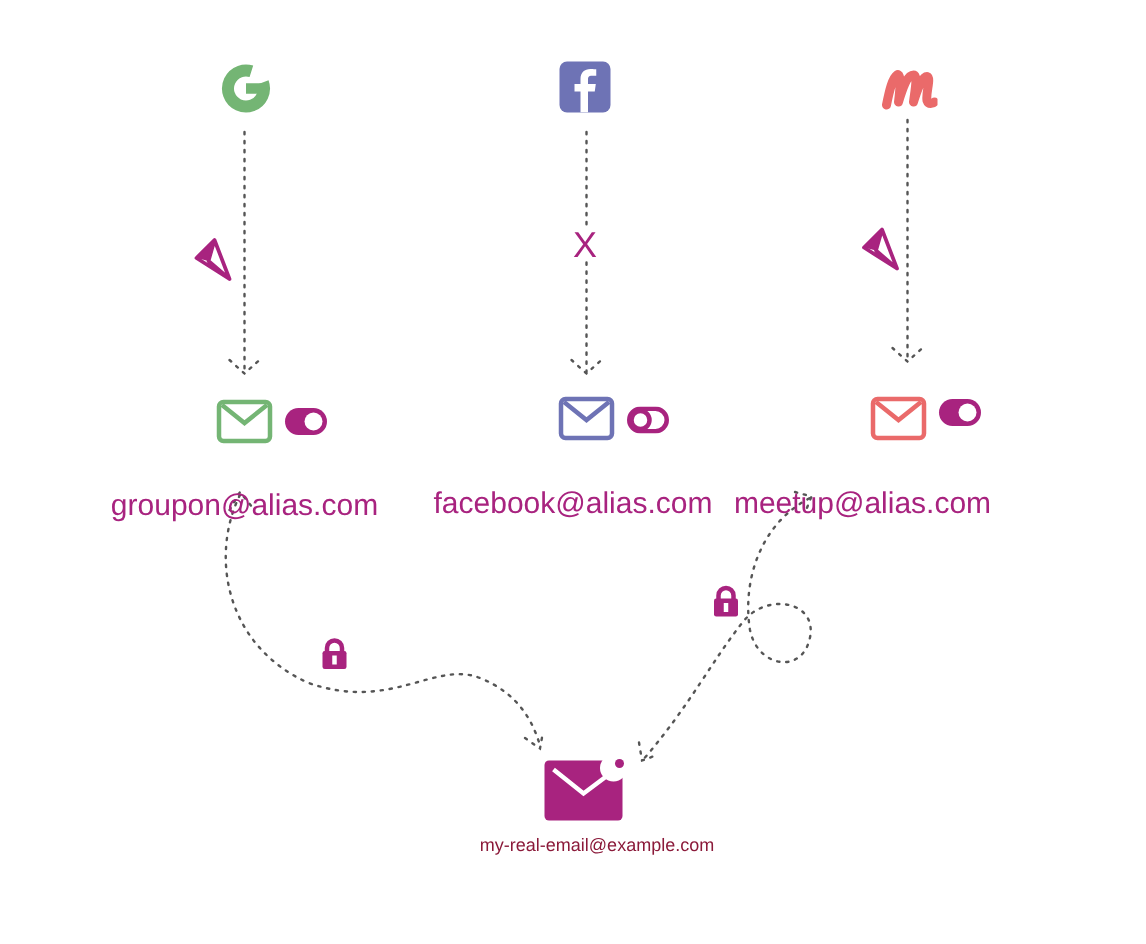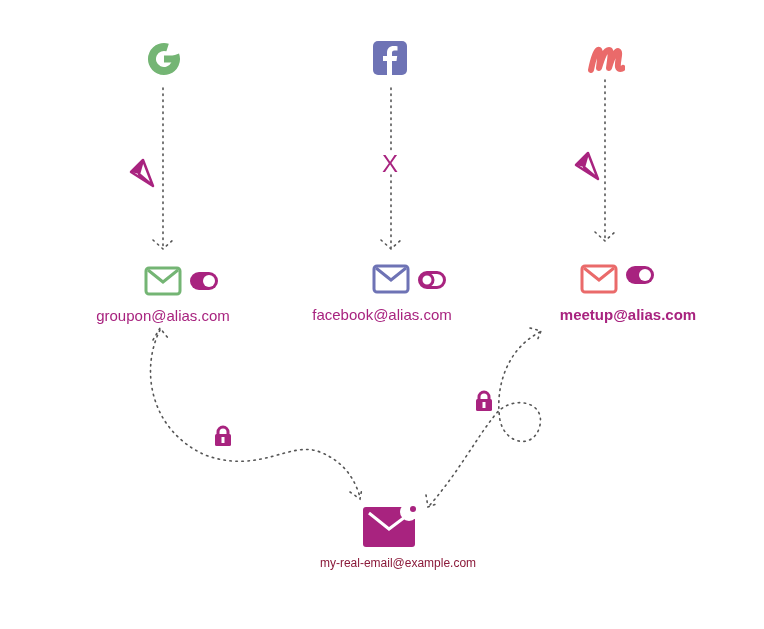--- a/index.html
+++ b/index.html
@@ -1,18 +1,18 @@
 <!DOCTYPE html>
 <html><head>
 <meta charset="utf-8">
 <style>
   html, body { margin: 0; padding: 0; background: #ffffff; }
   body { width: 764px; height: 629px; position: relative; overflow: hidden; font-family: "Liberation Sans", sans-serif; }
   .abs { position: absolute; }
-  .label { position: absolute; font-size: 15px; color: #a8237f; white-space: nowrap; transform: translateX(-50%); }
+  .label { position: absolute; font-size: 20px; color: #a8237f; white-space: nowrap; transform: translateX(-50%); margin-top: 19px; }
   .real-label { position: absolute; font-size: 12px; color: #8b1a3a; white-space: nowrap; transform: translateX(-50%); }
   svg.lines { position: absolute; left: 0; top: 0; }
 </style>
 </head>
 <body>
 
 <svg class="lines" width="764" height="629">
   <g fill="none" stroke="#555" stroke-width="1.6" stroke-dasharray="1.5 4.5" stroke-linecap="round">
 
     <line x1="163" y1="88" x2="163" y2="248"></line>
@@ -93,21 +93,21 @@
 
 <div class="abs" style="left:580px;top:264px;">
   <svg width="38" height="30" viewBox="0 0 38 30">
       <rect x="2" y="2" width="34" height="26" rx="3" fill="none" stroke="#ea6a6a" stroke-width="3"></rect>
       <polyline points="4,4 19,16 34,4" fill="none" stroke="#ea6a6a" stroke-width="3"></polyline>
     </svg>
 </div>
 <div class="abs" style="left:626px;top:266px;width:28px;height:18px;background:#a8237f;border-radius:9px;">
   <div style="position:absolute;right:3px;top:3px;width:12px;height:12px;border-radius:50%;background:#fff;"></div>
 </div>
-<div class="label" style="left:628px;top:306px;font-weight:bold;">meetup@alias.com</div>
+<div class="label" style="left:575px;top:306px;">meetup@alias.com</div>
 
 <div class="abs" style="left:213px;top:425px;">
   <svg width="20" height="22" viewBox="0 0 20 22">
       <path d="M5 10V7a5 5 0 0 1 10 0v3" fill="none" stroke="#a8237f" stroke-width="3"></path>
       <rect x="2" y="9" width="16" height="12" rx="1.5" fill="#a8237f"></rect>
       <rect x="8.5" y="12" width="3" height="6" fill="#fff"></rect>
     </svg>
 </div>
 <div class="abs" style="left:474px;top:390px;">
   <svg width="20" height="22" viewBox="0 0 20 22">

